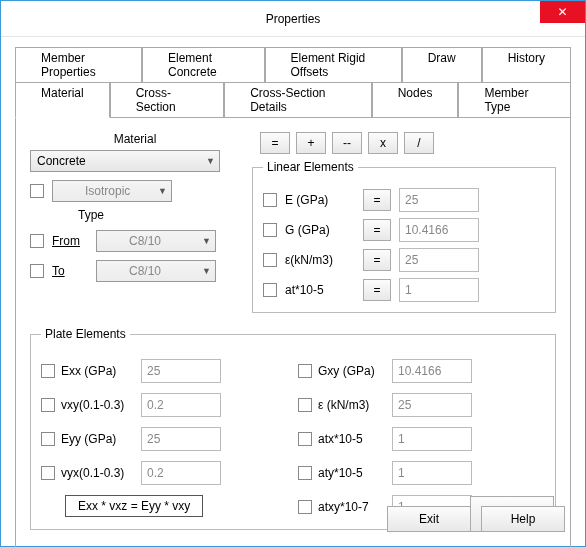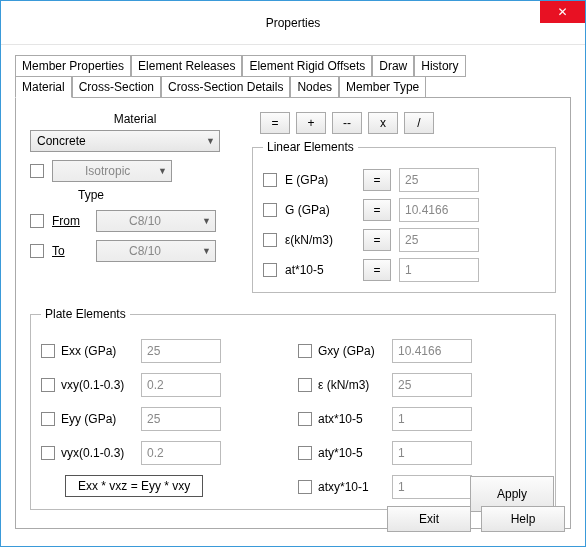--- a/index.html
+++ b/index.html
@@ -1,22 +1,22 @@
 <!DOCTYPE html>
 <html><head>
 <meta charset="utf-8">
 <style>
 * { box-sizing: border-box; font-family: "Segoe UI", Tahoma, sans-serif; font-size: 12px; }
 body { margin: 0; background: #fff; }
 .window { width: 586px; height: 547px; background: #fff; border: 1px solid #3a9ad9; position: relative; }
-.titlebar { height: 44px; background: #fff; display: flex; align-items: center; justify-content: center; position: relative; border-bottom: 1px solid #e5e5e5; }
+.titlebar { height: 36px; background: #fff; display: flex; align-items: center; justify-content: center; position: relative; border-bottom: 1px solid #e5e5e5; }
 .close-btn { position: absolute; right: 0; top: 0; width: 45px; height: 22px; background: #e81123; color: #fff; display: flex; align-items: center; justify-content: center; font-size: 13px; }
 .content { padding: 10px 14px 14px 14px; }
 .tabrow { display: flex; gap: 0; }
-.tab { border: 1px solid #aaa; padding: 3px 6px; background: #fff; cursor: default; position: relative; }
+.tab { border: 1px solid #aaa; padding: 3px 25px; background: #fff; cursor: default; position: relative; }
 .tabrow2 { margin-top: -1px; }
 .tab.active { background: #fff; border-bottom: 1px solid #fff; z-index: 2; }
 .panel { border: 1px solid #aaa; margin-top: -1px; padding: 14px 14px 18px 14px; min-height: 400px; position: relative; }
 .upper { display: flex; gap: 12px; }
 .leftcol { width: 210px; }
 .rightcol { flex: 1; }
 .mat-label { text-align: center; margin-bottom: 4px; }
 .combo { width: 190px; height: 22px; border: 1px solid #999; background: linear-gradient(#f7f7f7,#e6e6e6); display: flex; align-items: center; justify-content: space-between; padding: 0 4px 0 6px; }
 .combo .arrow { font-size: 9px; color: #555; }
 .combo.narrow { width: 120px; }
@@ -52,21 +52,21 @@
   <div class="titlebar">
     <span>Properties</span>
     <div class="close-btn">
       <span>✕</span>
     </div>
   </div>
 
   <div class="content">
     <div class="tabrow">
       <div class="tab"><span>Member Properties</span></div>
-      <div class="tab"><span>Element Releases</span></div>
+      <div class="tab"><span>Element Concrete</span></div>
       <div class="tab"><span>Element Rigid Offsets</span></div>
       <div class="tab"><span>Draw</span></div>
       <div class="tab"><span>History</span></div>
     </div>
     <div class="tabrow tabrow2">
       <div class="tab active"><span>Material</span></div>
       <div class="tab"><span>Cross-Section</span></div>
       <div class="tab"><span>Cross-Section Details</span></div>
       <div class="tab"><span>Nodes</span></div>
       <div class="tab"><span>Member Type</span></div>
@@ -230,21 +230,21 @@
               </div>
             <div class="prow">
                 <span class="chk"></span>
                 <span class="plab2">aty*10-5</span>
                 <div class="txt">
                   <span>1</span>
                 </div>
               </div>
             <div class="prow">
                 <span class="chk"></span>
-                <span class="plab2">atxy*10-1</span>
+                <span class="plab2">atxy*10-7</span>
                 <div class="txt">
                   <span>1</span>
                 </div>
               </div>
           </div>
         </div>
         <div class="apply-wrap">
           <div class="apply">
               <span>Apply</span>
             </div>

